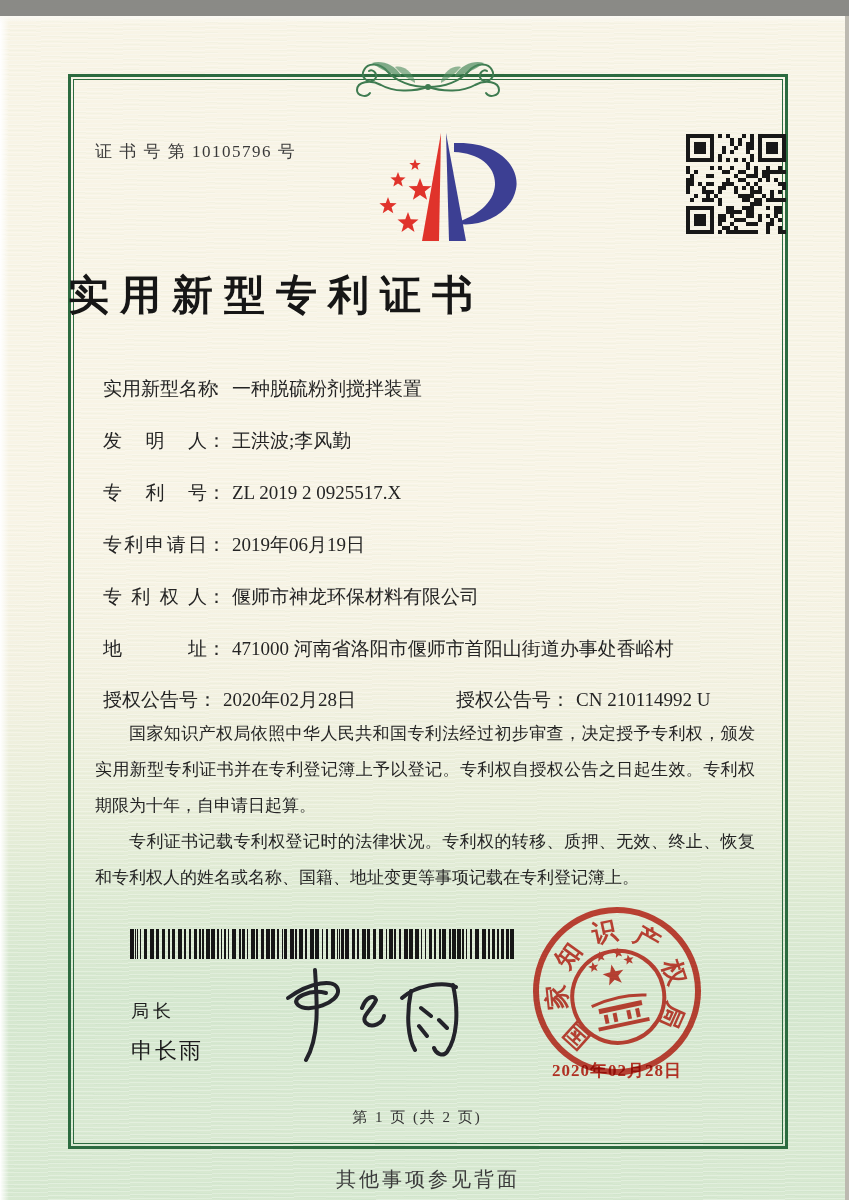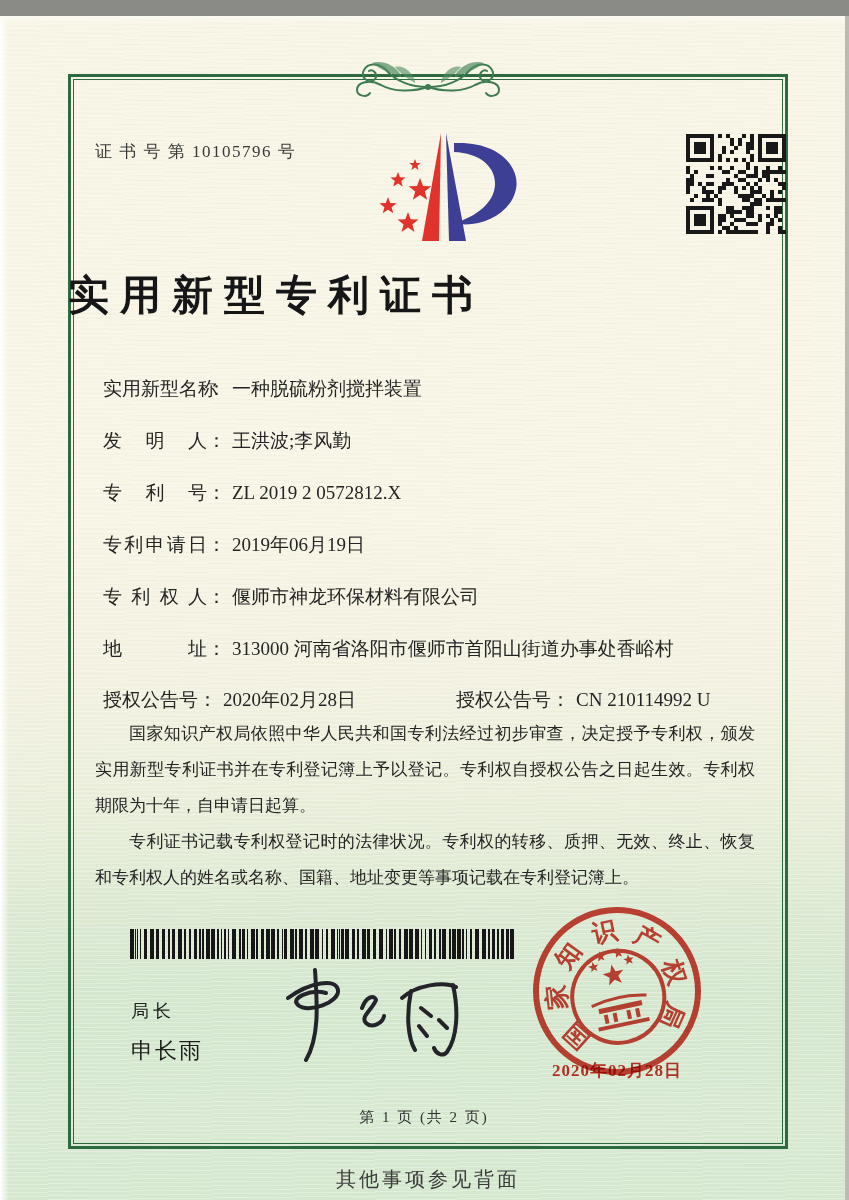--- a/index.html
+++ b/index.html
@@ -46,21 +46,21 @@
   .barcode{position:absolute;left:130px;top:913px;width:390px;height:30px;}
 
   .director-title{position:absolute;left:131px;top:983px;font-size:18px;letter-spacing:4px;color:#1d1d1d;}
   .director-name{position:absolute;left:131px;top:1020px;font-size:22px;letter-spacing:2px;color:#1d1d1d;}
   .signature{position:absolute;left:256px;top:946px;width:212px;height:106px;}
 
   .seal{position:absolute;left:527px;top:885px;width:180px;height:180px;mix-blend-mode:multiply;opacity:.92;}
   .seal-date{position:absolute;left:507px;top:1043px;width:220px;text-align:center;
     font-size:17px;letter-spacing:1px;color:#cf352a;font-weight:bold;mix-blend-mode:multiply;}
 
-  .page-footer{position:absolute;left:64px;top:1092px;width:720px;text-align:center;font-size:15px;letter-spacing:2px;color:#333;}
+  .page-footer{position:absolute;left:57px;top:1092px;width:720px;text-align:center;font-size:15px;letter-spacing:2px;color:#333;}
   .back-note{position:absolute;left:68px;top:1150px;width:720px;text-align:center;font-size:20px;letter-spacing:3px;color:#3a3a3a;}
 </style>
 </head>
 <body>
 
 <div class="page">
   <div class="guilloche"></div>
   <div class="edge-left"></div>
   <div class="edge-top"></div>
   <div class="edge-right"></div>
@@ -378,30 +378,30 @@
   <div class="title">实用新型专利证书</div>
 
   <div class="fields">
     <div class="row r1">
       <span class="flabel">实用新型名称</span><span class="sep">：</span><span>一种脱硫粉剂搅拌装置</span>
     </div>
     <div class="row r2">
       <span class="flabel">发明人</span><span class="sep">：</span><span>王洪波;李风勤</span>
     </div>
     <div class="row r3">
-      <span class="flabel">专利号</span><span class="sep">：</span><span>ZL 2019 2 0572812.X</span>
+      <span class="flabel">专利号</span><span class="sep">：</span><span>ZL 2019 2 0925517.X</span>
     </div>
     <div class="row r4">
       <span class="flabel">专利申请日</span><span class="sep">：</span><span>2019年06月19日</span>
     </div>
     <div class="row r5">
       <span class="flabel">专利权人</span><span class="sep">：</span><span>偃师市神龙环保材料有限公司</span>
     </div>
     <div class="row r6">
-      <span class="flabel">地址</span><span class="sep">：</span><span>313000 河南省洛阳市偃师市首阳山街道办事处香峪村</span>
+      <span class="flabel">地址</span><span class="sep">：</span><span>471000 河南省洛阳市偃师市首阳山街道办事处香峪村</span>
     </div>
     <div class="row r7">
       <span>授权公告号</span><span class="sep">：</span><span>2020年02月28日</span>
       <span class="grant-right">
         <span>授权公告号</span><span class="sep">：</span><span>CN 210114992 U</span>
       </span>
     </div>
   </div>
 
   <div class="paragraphs">

